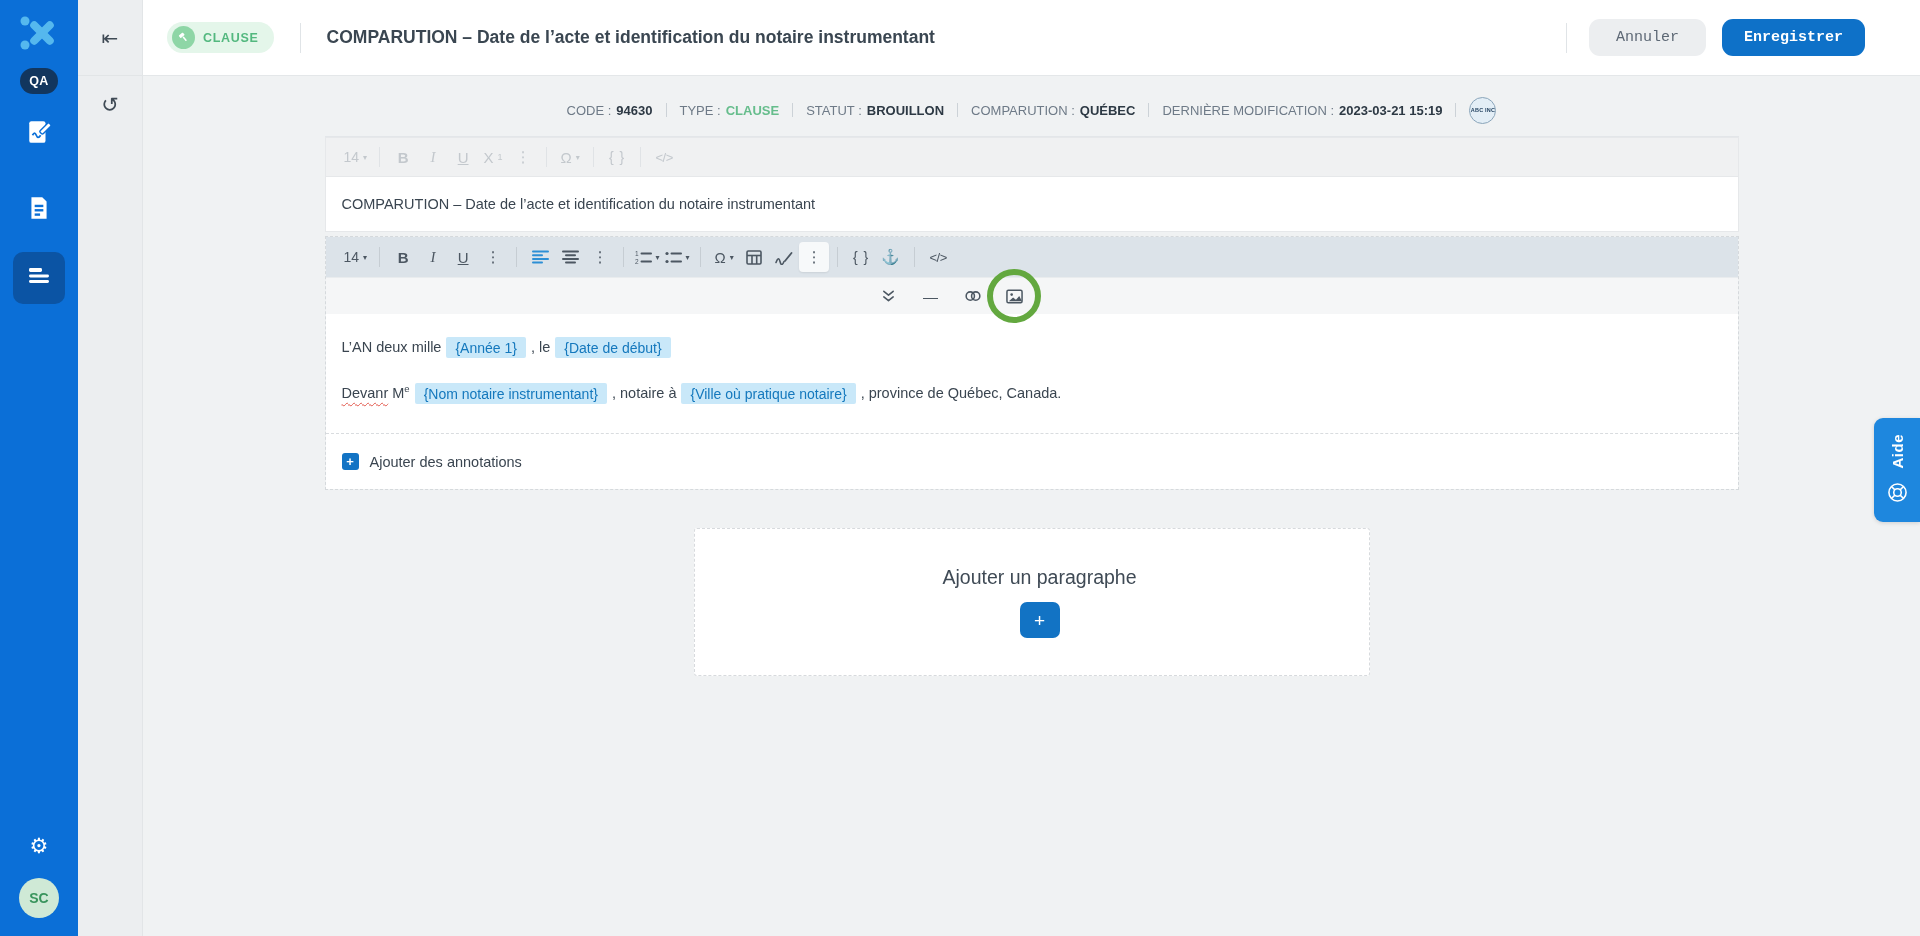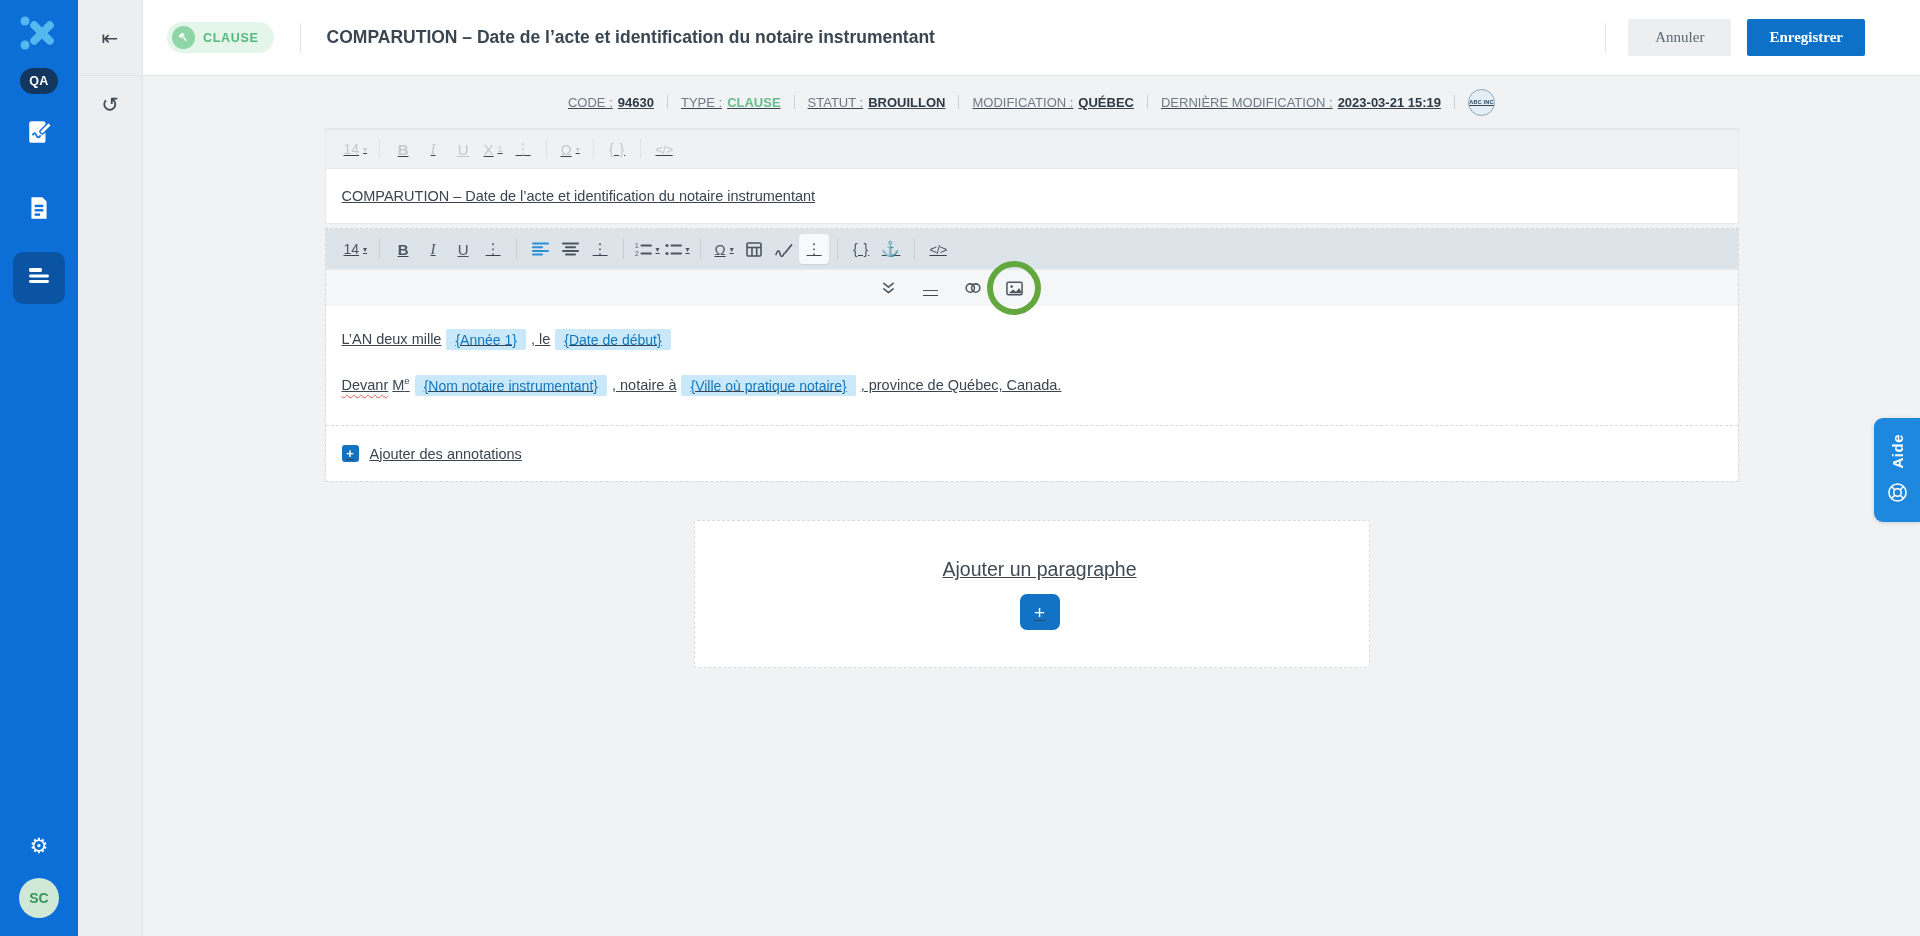--- a/index.html
+++ b/index.html
@@ -30,26 +30,26 @@
 
   
   .main { flex:1; display:flex; flex-direction:column; min-width:0; }
   .header { height:76px; background:#fff; border-bottom:1px solid #e4e7e9; display:flex; align-items:center; padding:0 55px 0 24px; flex-shrink:0; }
   .clause-badge { display:flex; align-items:center; gap:8px; background:#e4f6ea; border-radius:16px; padding:4px 15px 4px 5px; cursor:default; }
   .clause-badge-icon { width:23px; height:23px; border-radius:50%; background:#8ed6a6; display:flex; align-items:center; justify-content:center; }
   .clause-badge-text { color:#53b87f; font-weight:700; font-size:12.5px; letter-spacing:.7px; }
   .hsep { width:1px; height:30px; background:#e0e4e7; margin:0 26px; flex-shrink:0; }
   .page-title { font-size:17.5px; color:#3a4651; white-space:nowrap; overflow:hidden; text-overflow:ellipsis; }
   .header-spacer { flex:1; }
-  .btn { border:none; border-radius:2px; font-family:Liberation Serif, serif; font-size:15px; cursor:pointer; }
+  .btn { border:none; border-radius:11px; font-family:Liberation Mono, monospace; font-size:15px; cursor:pointer; }
   .btn-cancel { background:#eceef0; color:#5d6875; padding:10px 27px; margin-left:22px; }
   .btn-save { background:#0e71c8; color:#fff; font-weight:700; padding:10px 22px; margin-left:16px; }
 
   .content { flex:1; position:relative; overflow:hidden; }
-  .container { width:1414px; margin:0 auto;text-decoration:underline; }
+  .container { width:1414px; margin:8px auto; }
 
   
   .meta-row { height:52px; display:flex; align-items:center; justify-content:center; gap:13px; font-size:13px; color:#6e7a87; }
   .meta-field { display:flex; gap:5px; align-items:center; white-space:nowrap; }
   .meta-value { font-weight:700; color:#2d3944; }
   .meta-value.green { color:#66bd8c; }
   .msep { width:1px; height:14px; background:#ccd2d7; }
   .org-badge { width:27px; height:27px; border-radius:50%; border:1px solid #8aa5ba; background:#e3eef6; color:#1d3d5c; font-size:5.5px; font-weight:700; display:flex; align-items:center; justify-content:center; letter-spacing:.2px; }
   .divider { height:1px; background:#e3e6e9; }
   .keyword-row { height:48px; display:flex; align-items:center; justify-content:center; gap:7px; color:#3f4a55; font-size:13.5px; letter-spacing:.2px; }
@@ -194,21 +194,21 @@
             <span>TYPE :</span>
             <span class="meta-value green">CLAUSE</span>
           </span>
           <span class="msep"></span>
           <span class="meta-field">
             <span>STATUT :</span>
             <span class="meta-value">BROUILLON</span>
           </span>
           <span class="msep"></span>
           <span class="meta-field">
-            <span>MODIFICATION :</span>
+            <span>COMPARUTION :</span>
             <span class="meta-value">QUÉBEC</span>
           </span>
           <span class="msep"></span>
           <span class="meta-field">
             <span>DERNIÈRE MODIFICATION :</span>
             <span class="meta-value">2023-03-21 15:19</span>
           </span>
           <span class="msep"></span>
           <span class="org-badge">ABC INC</span>
         </div>

